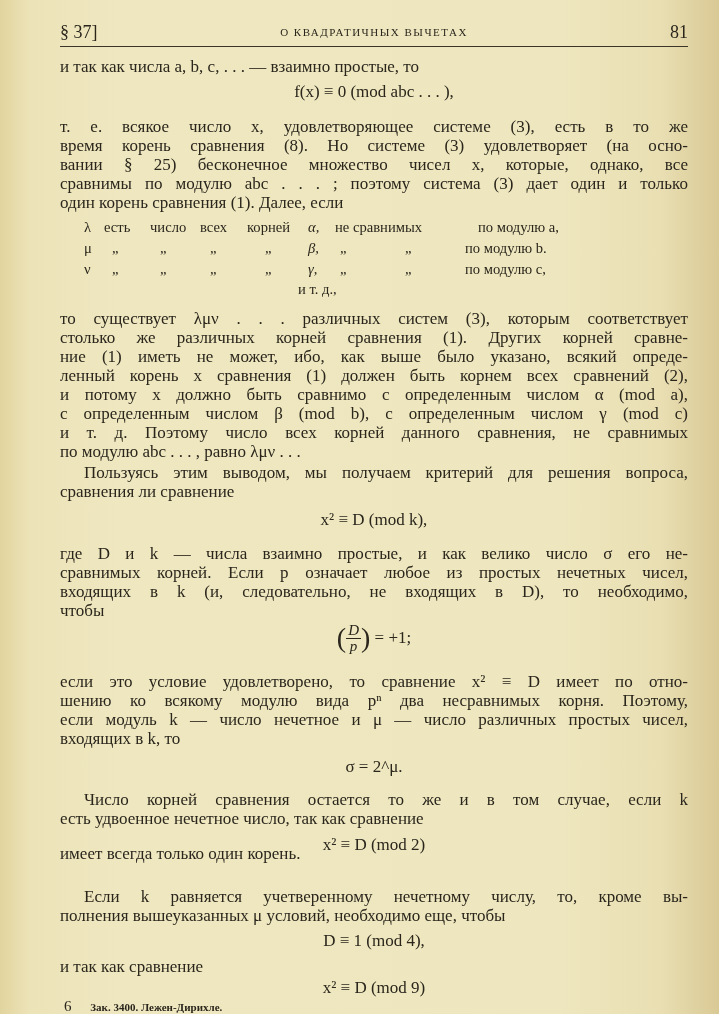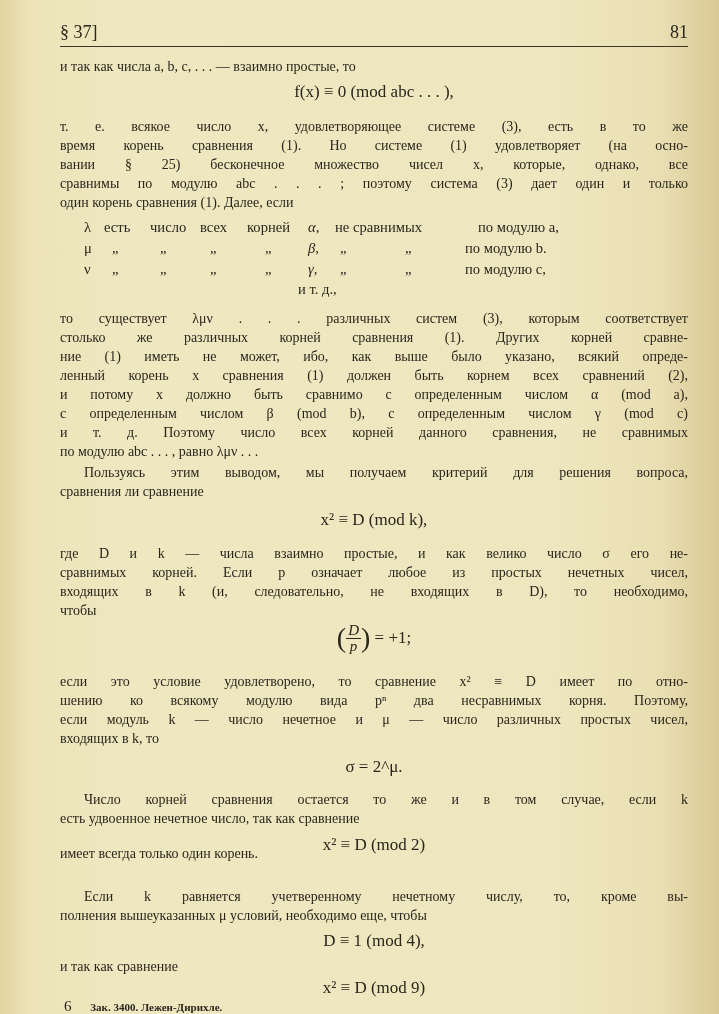--- a/index.html
+++ b/index.html
@@ -12,46 +12,47 @@
   }
   .page { position: absolute; left: 60px; top: 0; width: 628px; }
   .running-head {
     position: absolute; left: 0; top: 22px; width: 628px; height: 24px;
     border-bottom: 1px solid #3a3527;
   }
   .rh-sec { position: absolute; left: 0; top: 0; font-size: 18px; }
   .rh-title { position: absolute; left: 0; right: 0; top: 4px; text-align: center; font-size: 11px; letter-spacing: 1.5px; }
   .rh-page { position: absolute; right: 0; top: 0; font-size: 18px; }
 
-  .line { position: absolute; left: 0; width: 628px; font-size: 14px; line-height: 18px; white-space: nowrap; }
+  .line { position: absolute; left: 0; width: 628px; font-size: 17px; line-height: 18px; white-space: nowrap; }
   .just { text-align: justify; text-align-last: justify; }
   .indent { padding-left: 24px; box-sizing: border-box; }
   .formula { position: absolute; left: 0; width: 628px; text-align: center; font-size: 17px; white-space: nowrap; }
 
   .table-row { position: absolute; left: 0; width: 628px; height: 18px; font-size: 14.6px; white-space: nowrap; }
   .table-row span { position: absolute; top: 0; }
 
   .footer { position: absolute; left: 0; top: 960px; font-size: 11px; font-weight: bold; }
   .footer .sig { font-size: 15px; font-weight: normal; margin-right: 16px; }
 </style>
 </head>
 <body>
 
 <div class="page">
 
   <div class="running-head">
     <span class="rh-sec">§ 37]</span>
+    <span class="rh-title">О КВАДРАТИЧНЫХ ВЫЧЕТАХ</span>
     <span class="rh-page">81</span>
   </div>
 
   <div class="line" style="top:58px">и так как числа a, b, c, . . . — взаимно простые, то</div>
   <div class="formula" style="top:82px">f(x) ≡ 0   (mod abc . . . ),</div>
 
   <div class="line just" style="top:118px">т. е. всякое число x, удовлетворяющее системе (3), есть в то же</div>
-  <div class="line just" style="top:137px">время корень сравнения (1). Но системе (1) удовлетворяет (на осно-</div>
+  <div class="line just" style="top:137px">время корень сравнения (8). Но системе (3) удовлетворяет (на осно-</div>
   <div class="line just" style="top:156px">вании § 25) бесконечное множество чисел x, которые, однако, все</div>
   <div class="line just" style="top:175px">сравнимы по модулю abc . . . ; поэтому система (3) дает один и только</div>
   <div class="line" style="top:194px">один корень сравнения (1). Далее, если</div>
 
   <div>
     <div class="table-row" style="top:219px">
       <span style="left:24px">λ</span>
       <span style="left:44px">есть</span>
       <span style="left:90px">число</span>
       <span style="left:140px">всех</span>

